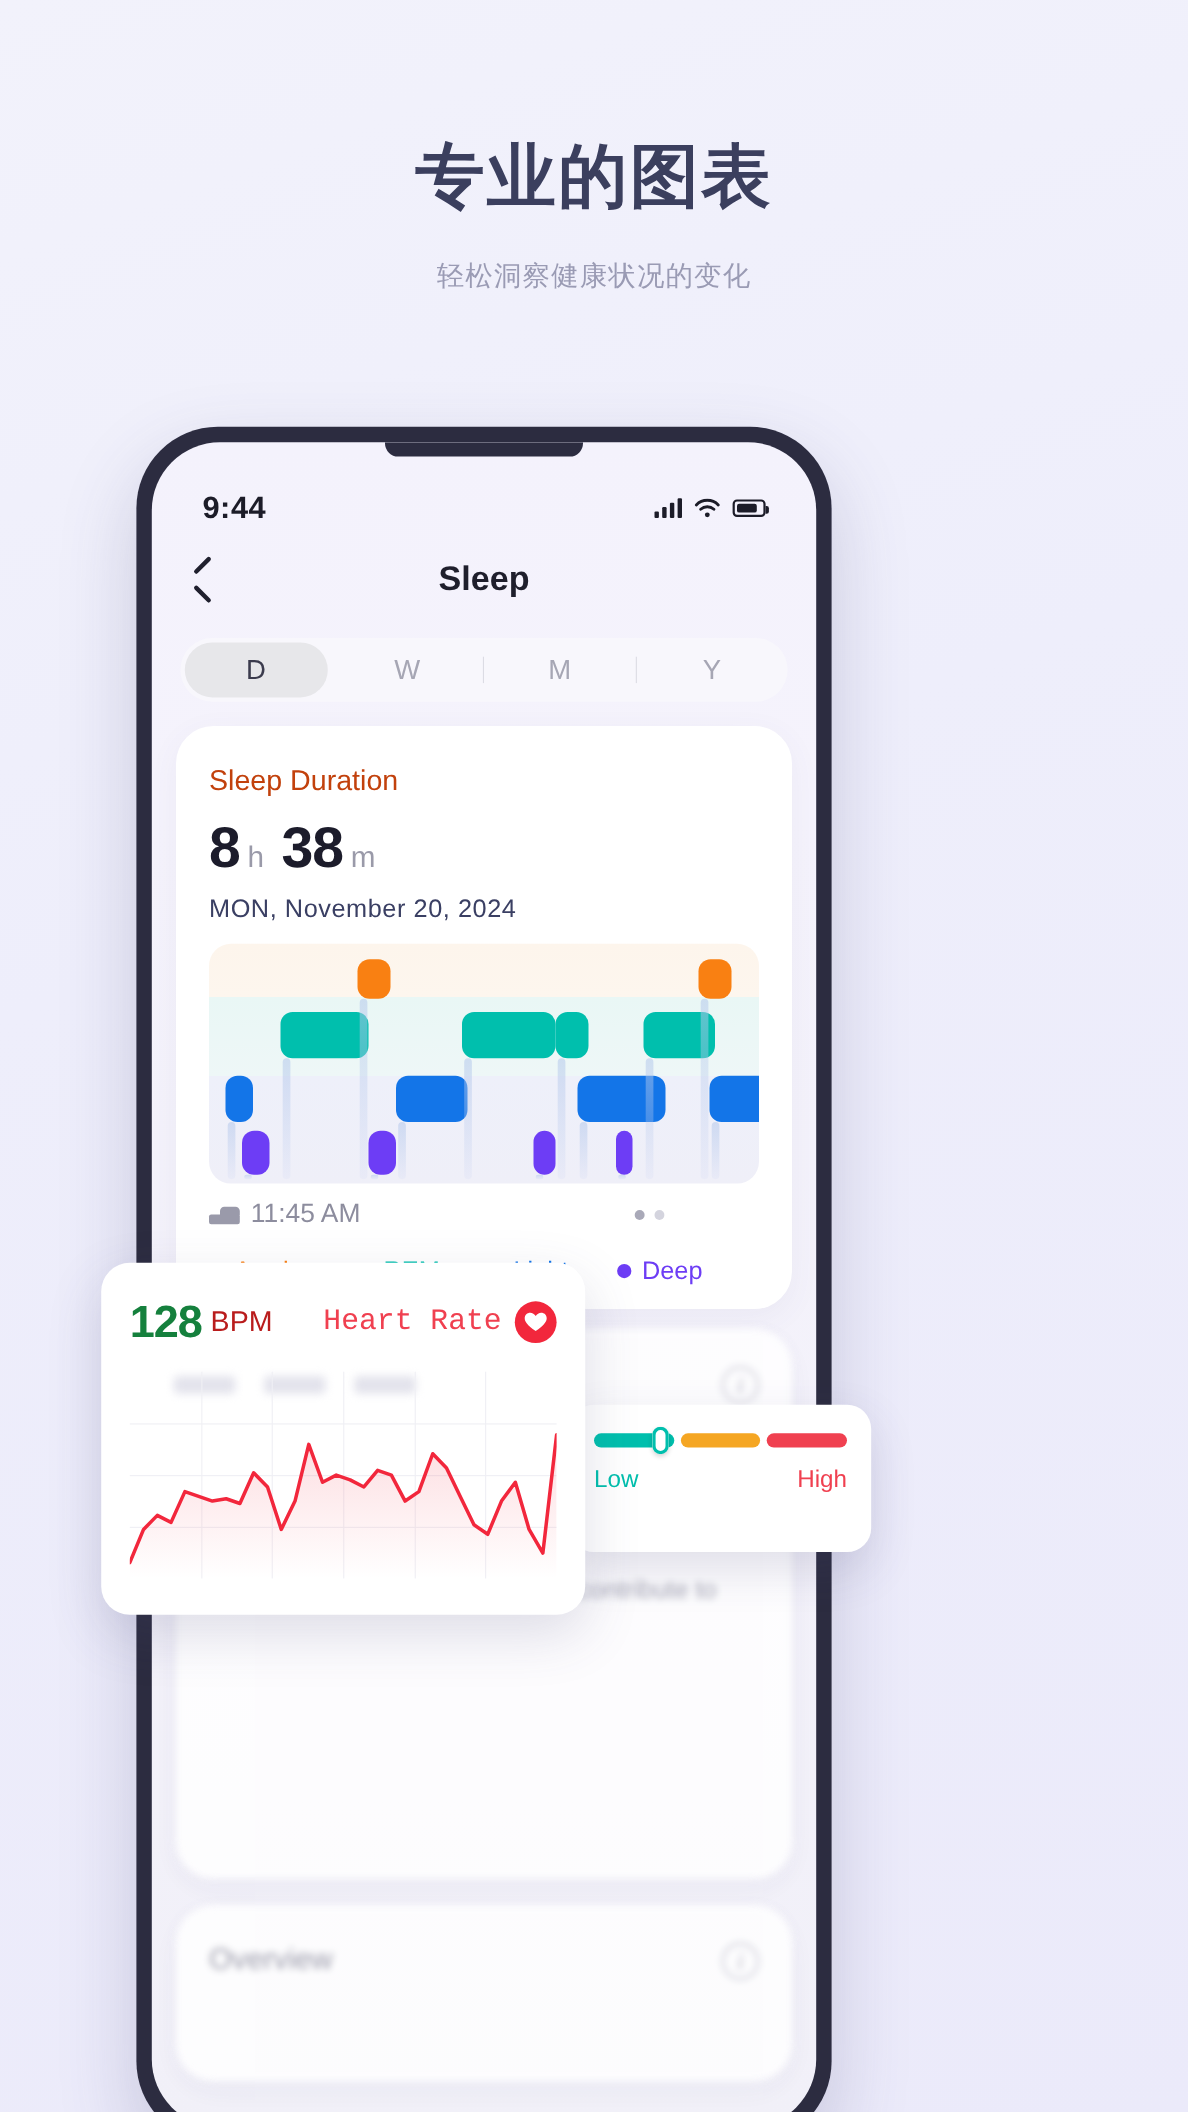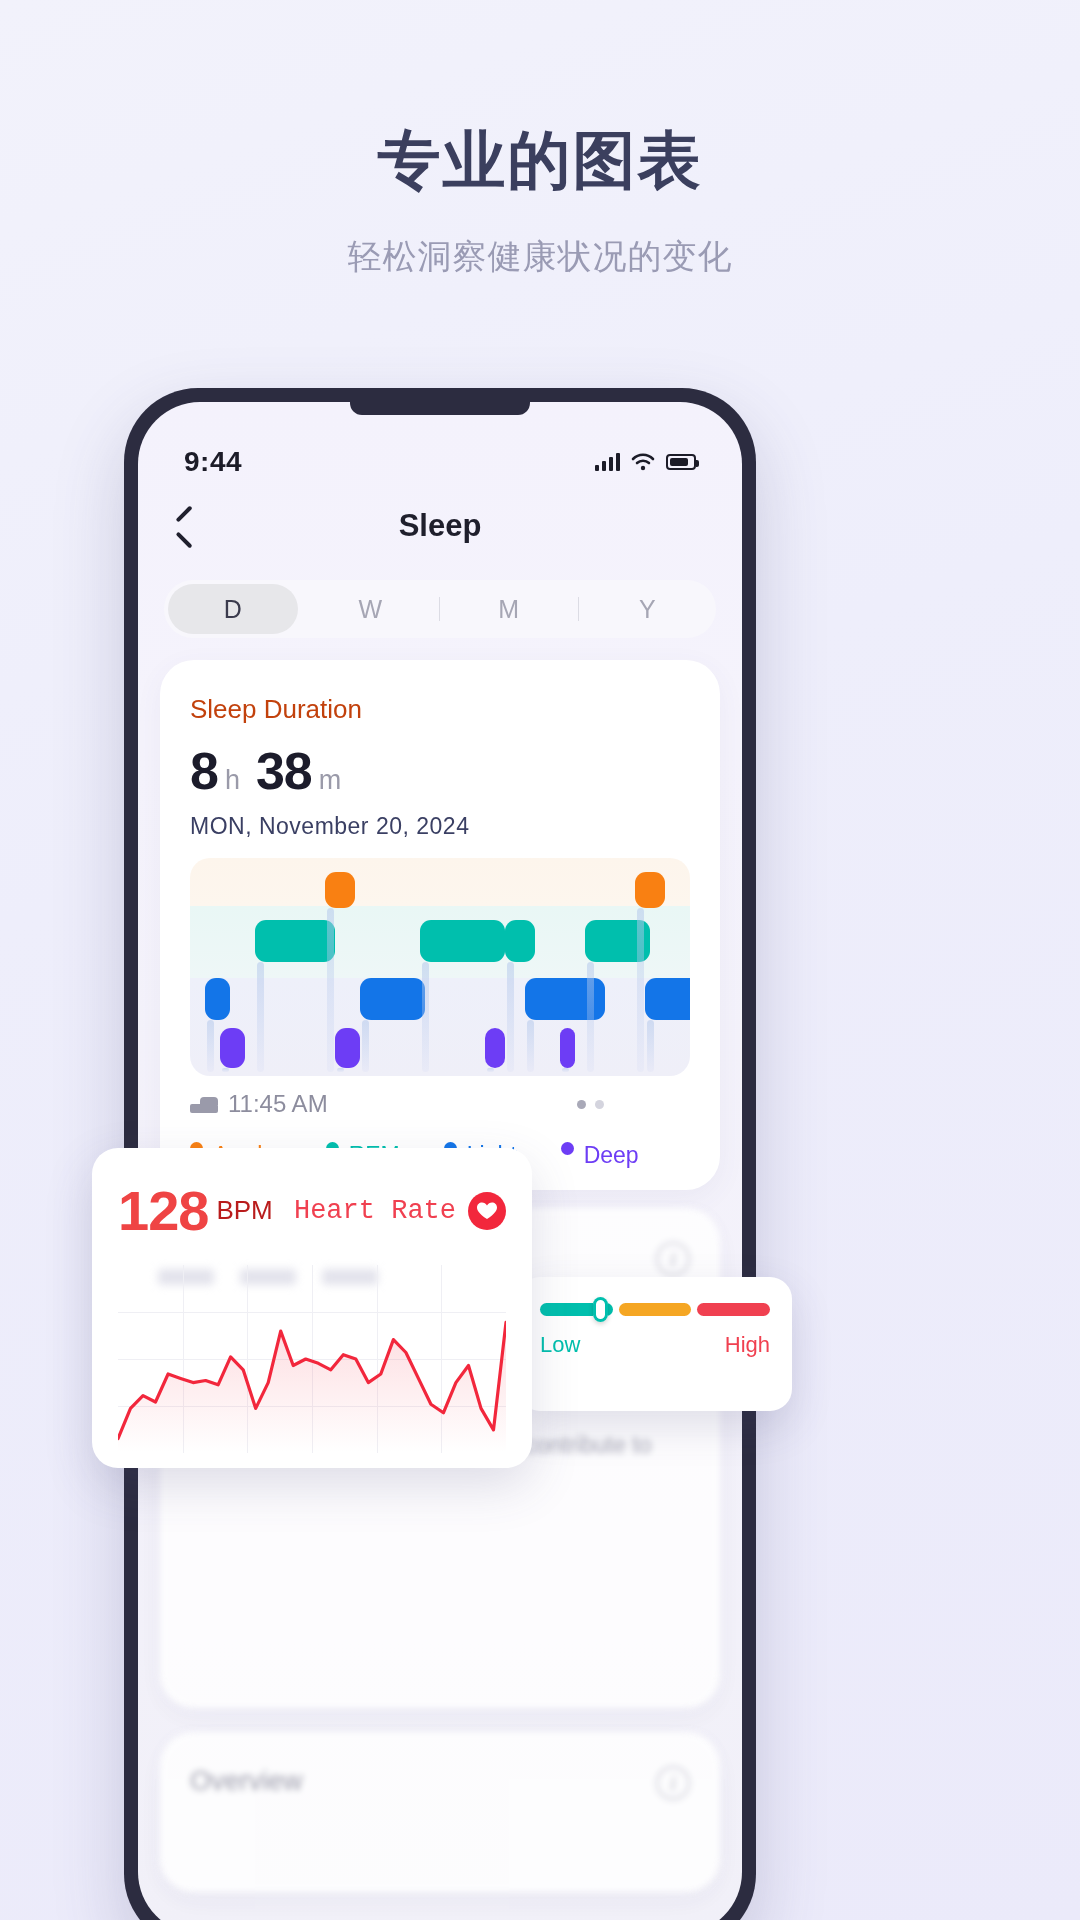--- a/index.html
+++ b/index.html
@@ -15,21 +15,21 @@
 
   
   .promo { position: absolute; left: 0; top: 0; width: 1080px; text-align: center; }
   .promo-title {
     margin-top: 118px;
     font-size: 63px; font-weight: bold; letter-spacing: 2px;
     color: #3b3f5e;
   }
   .promo-sub {
     margin-top: 30px;
-    font-size: 34px; color: #9a9bb4; letter-spacing: 1px;
+    font-size: 25px; color: #9a9bb4; letter-spacing: 1px;
   }
 
   
   .phone {
     position: absolute; left: 124px; top: 388px;
     width: 632px; height: 1560px;
     background: #2c2c40;
     border-radius: 74px;
     padding: 14px;
     box-shadow: 0 30px 70px rgba(70,70,120,.22);
@@ -152,21 +152,21 @@
   .foot-time { font-size: 24px; color: #8d8d9e; }
   .dots { margin-left: auto; margin-right: 86px; display:flex; gap: 9px; }
   .dots i { width: 9px; height: 9px; border-radius: 50%; background: #d4d4de; display:block;}
   .dots i.on { background: #a9a9b8; }
 
   
   .legend {
     position: absolute; left: 30px; top: 482px; width: 500px;
     display: flex; align-items: center;
   }
-  .lg { display: flex; align-items: flex-start; font-size: 23px; }
+  .lg { display: flex; align-items: center; font-size: 23px; }
   .lg i { width: 13px; height: 13px; border-radius: 50%; margin-right: 10px; display:block;}
 
   
   .card-lower {
     position: absolute; left: 22px; width: 560px;
     background: #fff; border-radius: 34px;
     box-shadow: 0 8px 28px rgba(80,80,130,.06);
   }
   .card-a { top: 806px; height: 500px; padding: 34px 30px; }
   .card-b { top: 1330px; height: 160px; padding: 34px 30px; }
@@ -205,21 +205,21 @@
 
   
   .float-hr {
     position: absolute; left: 92px; top: 1148px;
     width: 440px; height: 320px;
     background: #fff; border-radius: 26px;
     box-shadow: 0 18px 48px rgba(70,70,120,.17);
     padding: 30px 26px 0 26px;
   }
   .hr-top { display: flex; align-items: center; }
-  .hr-num { font-size: 56px; font-weight: bold; color: #ef4444; letter-spacing: -1px;}
+  .hr-num { font-size: 41px; font-weight: bold; color: #15803d; letter-spacing: -1px;}
   .hr-unit { font-size: 26px; color: #b91c1c; margin-left: 8px; }
   .hr-label { margin-left: auto; font-size: 27px; color: #f04050; font-family: Liberation Mono, monospace; }
   .hr-badge {
     width: 38px; height: 38px; border-radius: 50%; background: #f2273c;
     margin-left: 12px; display:flex; align-items:center; justify-content:center;
   }
   .hr-plot { position: relative; margin-top: 22px; width: 388px; height: 188px; }
   .hr-plot .gx { position:absolute; top:0; bottom:0; width:1px; background:#efeff4; }
   .hr-plot .gy { position:absolute; left:0; right:0; height:1px; background:#efeff4; }
   .ghost { position:absolute; top: 4px; left: 40px; display:flex; gap: 26px; filter: blur(4px); }

